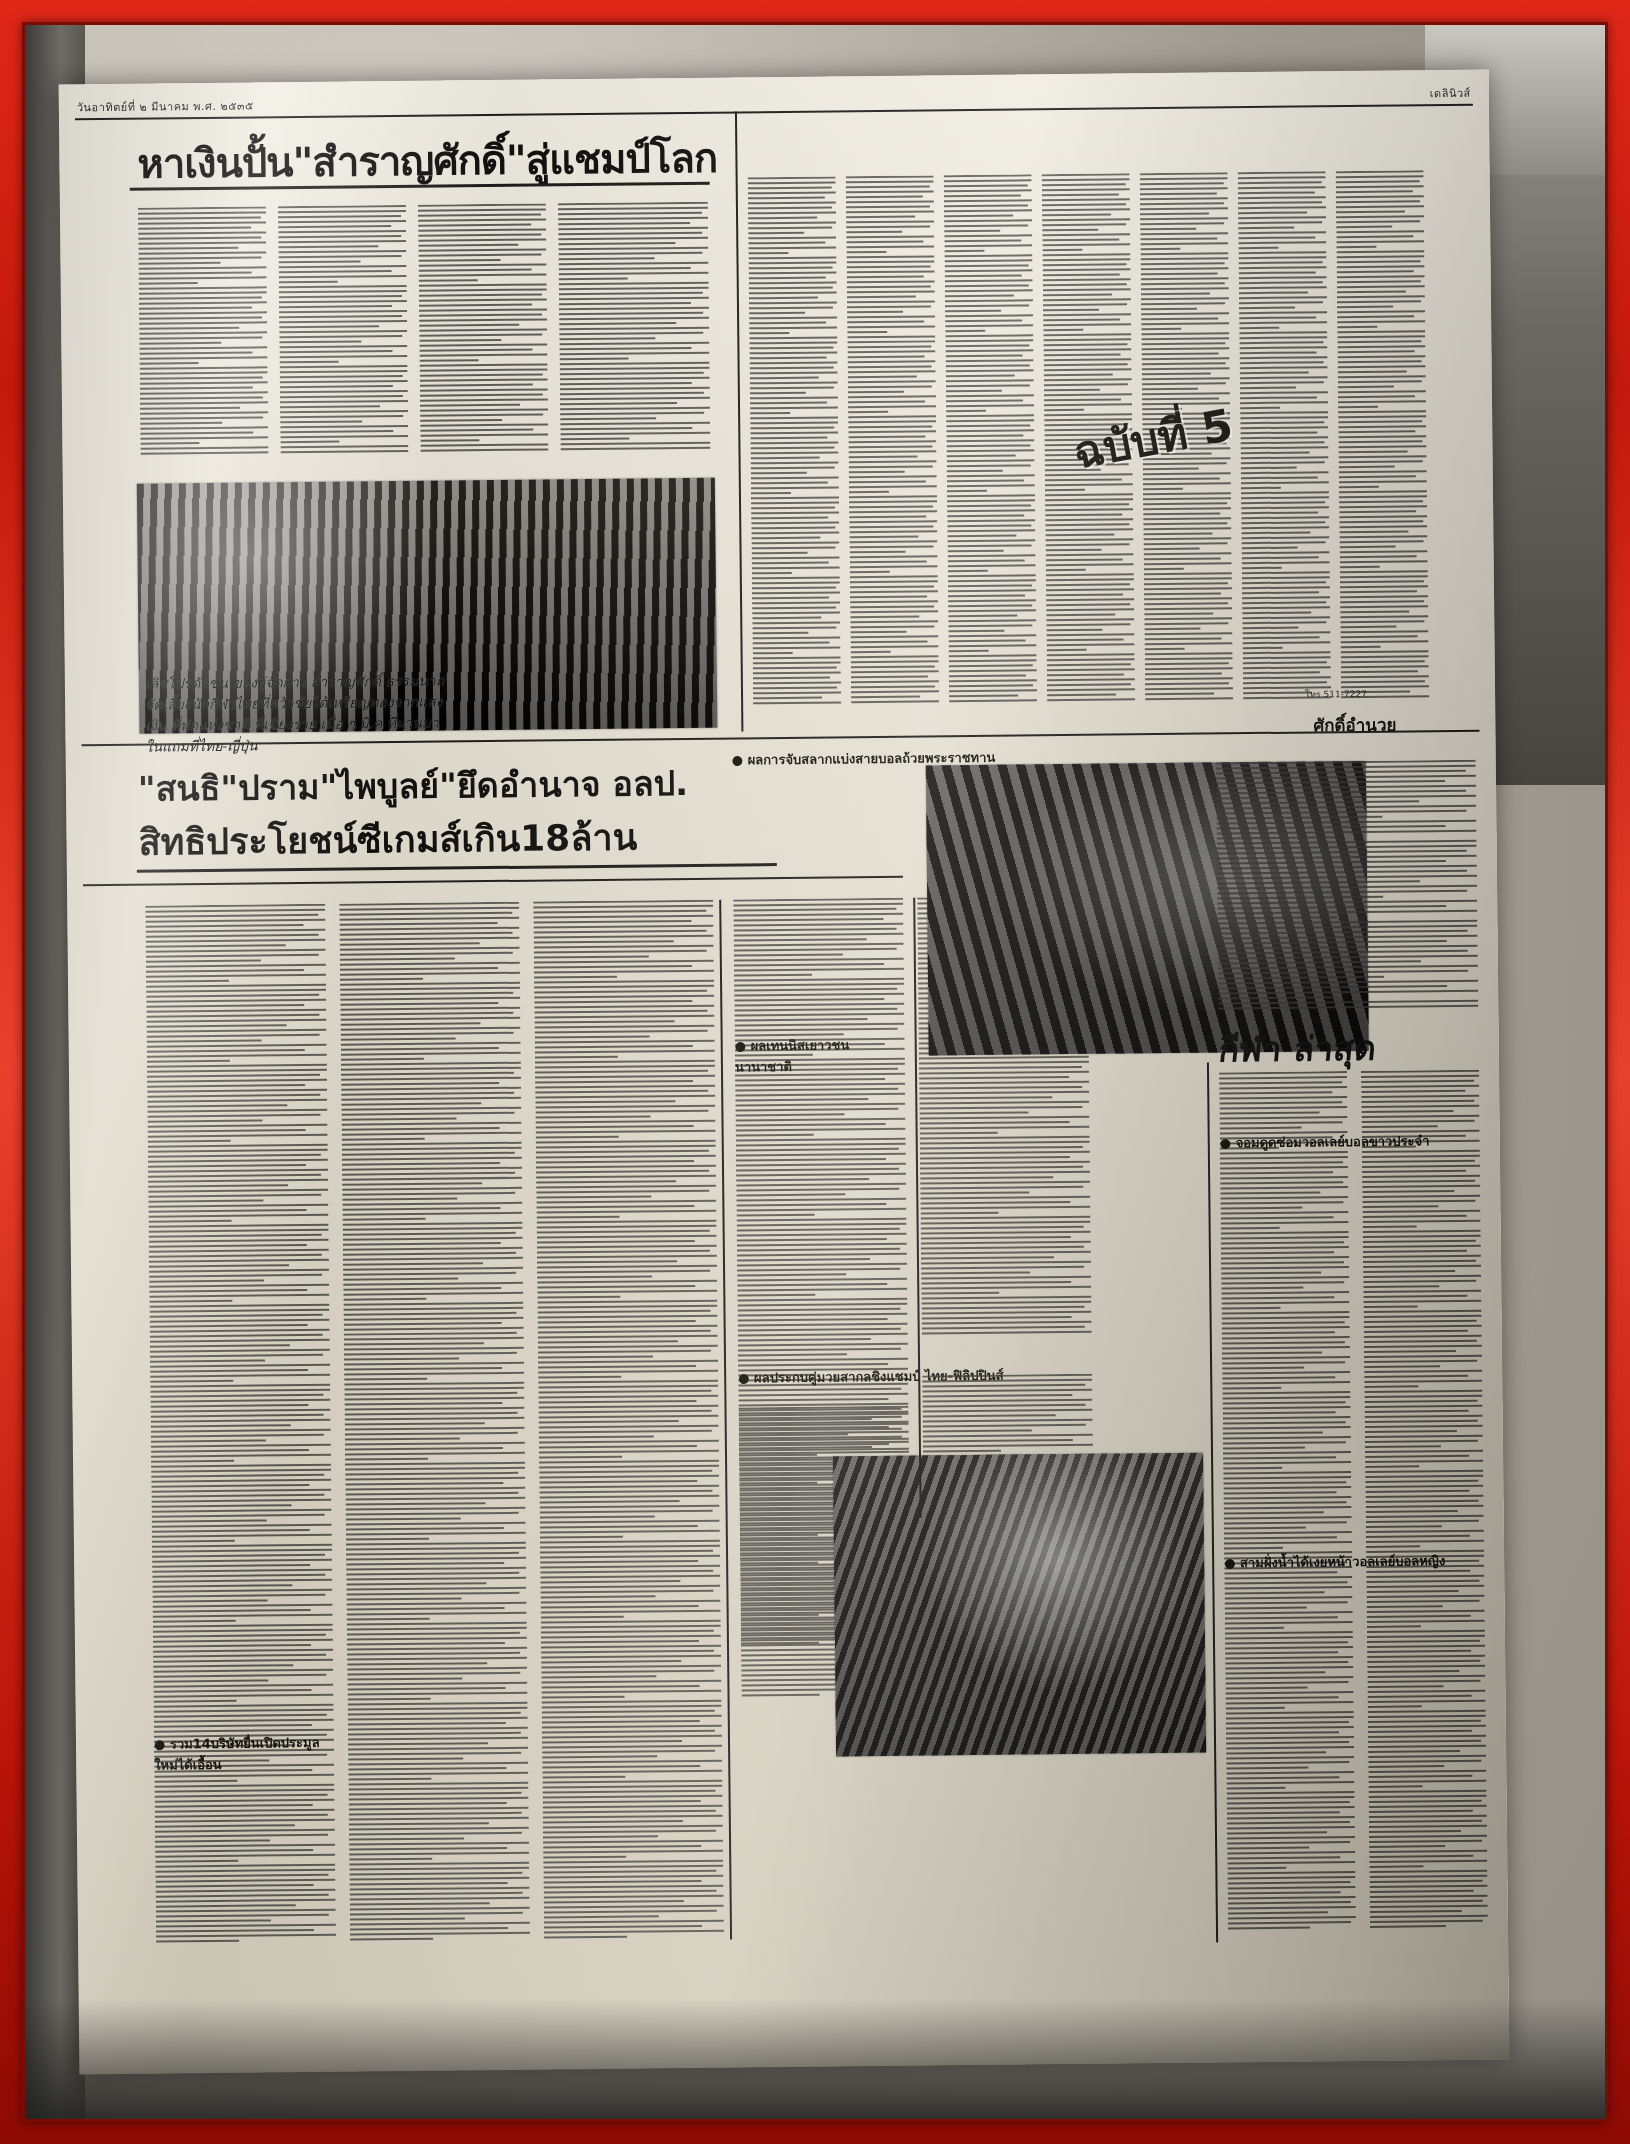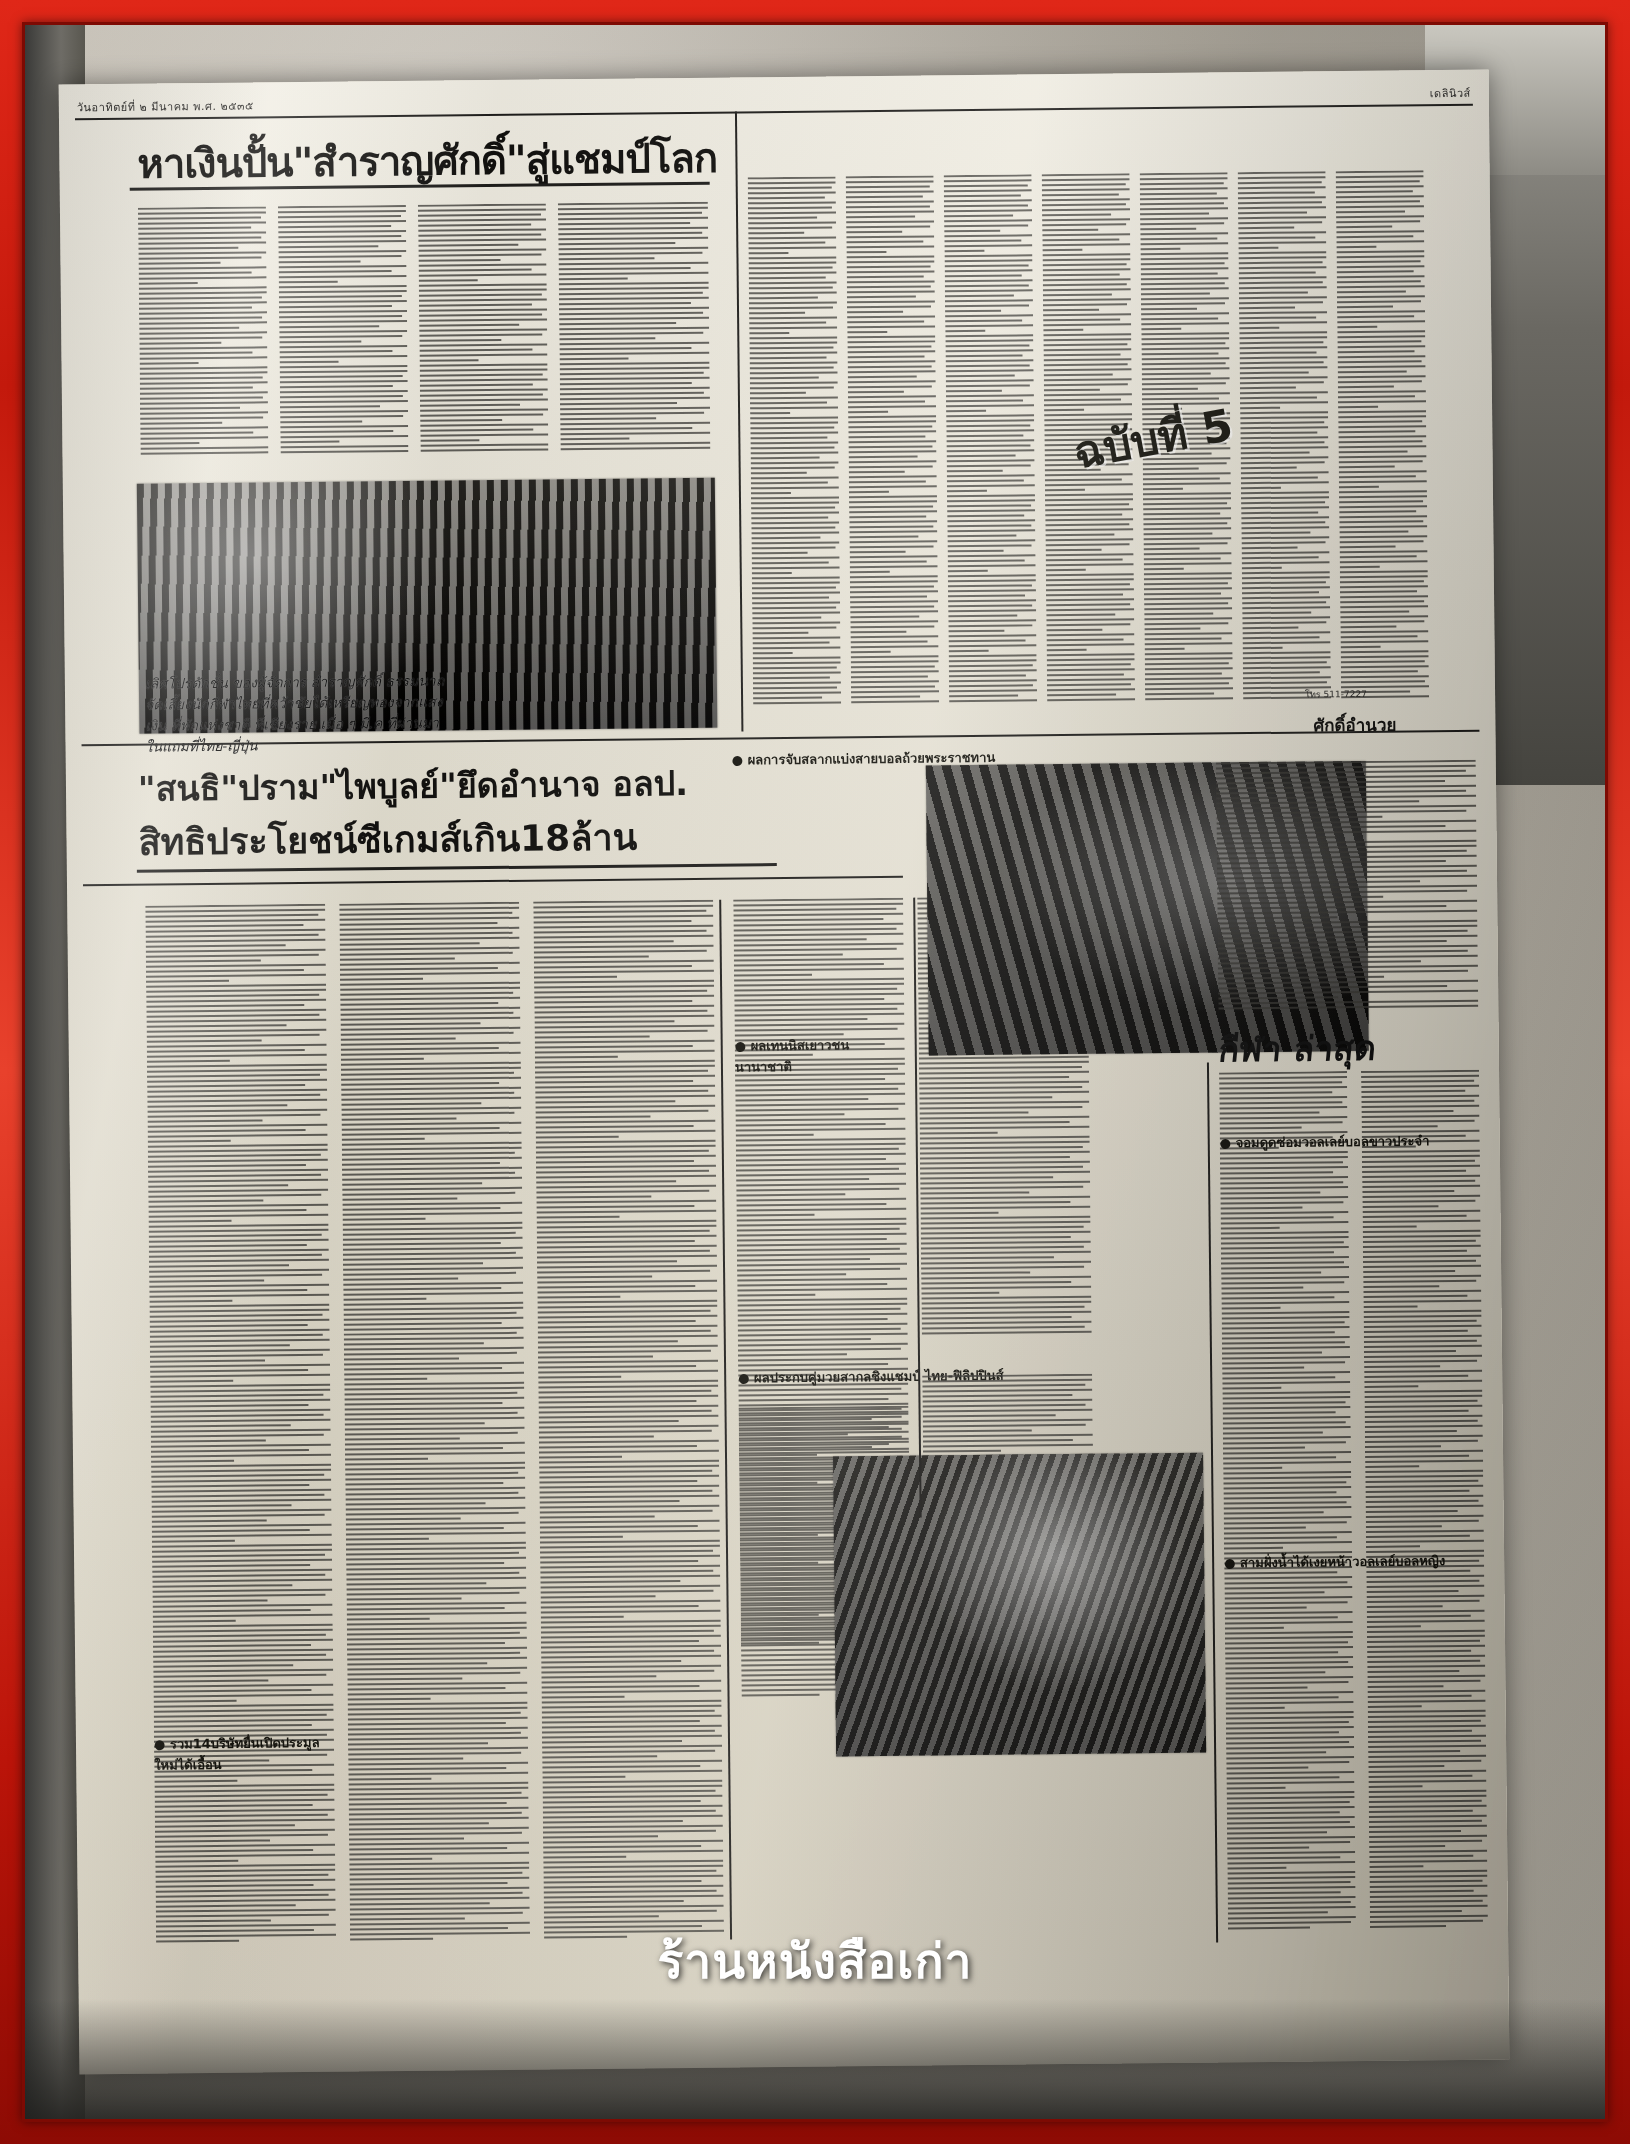--- a/index.html
+++ b/index.html
@@ -2540,18 +2540,17 @@
             <div class="tl s2" style="height:2px;"></div>
           </div>
           <div class="rule" style="left:652px;top:822px;width:2px;height:1040px;"></div>
           <div class="rule" style="left:1138px;top:990px;width:2px;height:880px;"></div>
           <div class="rule" style="left:846px;top:822px;width:2px;height:620px;"></div>
         </div>
 
       <div class="bg-bottom"></div>
 
       <div class="wm">
-        <span>ร้านหนังสือเก่า</span>
       </div>
 
     </div>
   </div>
 </div>
 
 </body></html>

